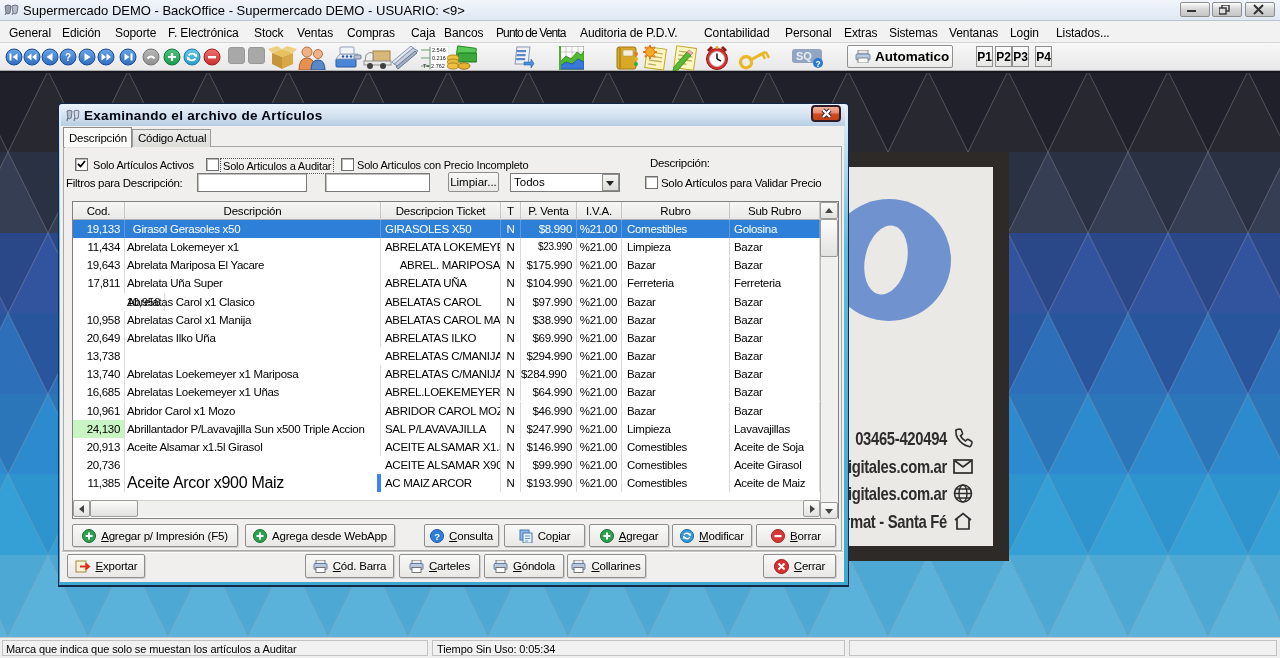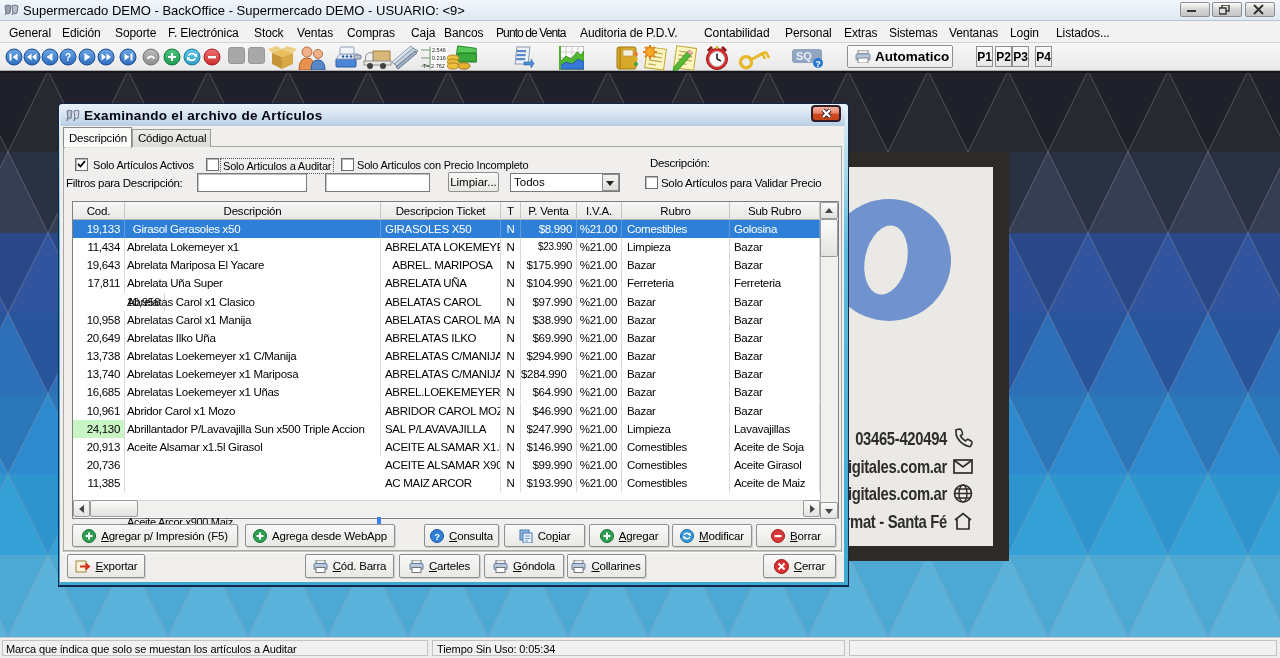--- a/index.html
+++ b/index.html
@@ -800,21 +800,21 @@
     <div style="position:absolute;left:67px;top:135.15px;width:256px;height:18.15px;font-size:11.5px;letter-spacing:-0.3px;color:#000;line-height:18.15px;white-space:nowrap;overflow:hidden;border-right:1px solid #d8d8d6;text-align:left;padding-left:2px;">Abrelata Lokemeyer x1</div>
     <div style="position:absolute;left:323px;top:135.15px;width:120px;height:18.15px;font-size:11.5px;letter-spacing:-0.3px;color:#000;line-height:18.15px;white-space:nowrap;overflow:hidden;border-right:1px solid #d8d8d6;text-align:left;padding-left:4px;">ABRELATA LOKEMEYEF</div>
     <div style="position:absolute;left:443px;top:135.15px;width:20px;height:18.15px;font-size:11.5px;letter-spacing:-0.3px;color:#000;line-height:18.15px;white-space:nowrap;overflow:hidden;border-right:1px solid #d8d8d6;text-align:center;">N</div>
     <div style="position:absolute;left:463px;top:135.15px;width:56px;height:18.15px;font-size:10px;letter-spacing:-0.3px;color:#000;line-height:18.15px;white-space:nowrap;overflow:hidden;border-right:1px solid #d8d8d6;text-align:right;padding-right:4px;">$23.990</div>
     <div style="position:absolute;left:519px;top:135.15px;width:45px;height:18.15px;font-size:11.5px;letter-spacing:-0.3px;color:#000;line-height:18.15px;white-space:nowrap;overflow:hidden;border-right:1px solid #d8d8d6;text-align:right;padding-right:4px;">%21.00</div>
     <div style="position:absolute;left:564px;top:135.15px;width:108px;height:18.15px;font-size:11.5px;letter-spacing:-0.3px;color:#000;line-height:18.15px;white-space:nowrap;overflow:hidden;border-right:1px solid #d8d8d6;text-align:left;padding-left:5px;">Limpieza</div>
     <div style="position:absolute;left:672px;top:135.15px;width:90px;height:18.15px;font-size:11.5px;letter-spacing:-0.3px;color:#000;line-height:18.15px;white-space:nowrap;overflow:hidden;border-right:1px solid #d8d8d6;text-align:left;padding-left:4px;">Bazar</div>
     <div style="position:absolute;left:15px;top:153.3px;width:747px;height:18.15px;background:#fff"></div>
     <div style="position:absolute;left:15px;top:153.3px;width:52px;height:18.15px;font-size:11.5px;letter-spacing:-0.3px;color:#000;line-height:18.15px;white-space:nowrap;overflow:hidden;border-right:1px solid #d8d8d6;text-align:right;padding-right:4px;">19,643</div>
     <div style="position:absolute;left:67px;top:153.3px;width:256px;height:18.15px;font-size:11.5px;letter-spacing:-0.3px;color:#000;line-height:18.15px;white-space:nowrap;overflow:hidden;border-right:1px solid #d8d8d6;text-align:left;padding-left:2px;">Abrelata Mariposa El Yacare</div>
-    <div style="position:absolute;left:323px;top:153.3px;width:120px;height:18.15px;font-size:11.5px;letter-spacing:-0.3px;color:#000;line-height:18.15px;white-space:nowrap;overflow:hidden;border-right:1px solid #d8d8d6;text-align:center;padding-left:4px;">ABREL. MARIPOSA</div>
+    <div style="position:absolute;left:323px;top:153.3px;width:120px;height:18.15px;font-size:11.5px;letter-spacing:-0.3px;color:#000;line-height:18.15px;white-space:nowrap;overflow:hidden;border-right:1px solid #d8d8d6;text-align:right;padding-left:4px;">ABREL. MARIPOSA</div>
     <div style="position:absolute;left:443px;top:153.3px;width:20px;height:18.15px;font-size:11.5px;letter-spacing:-0.3px;color:#000;line-height:18.15px;white-space:nowrap;overflow:hidden;border-right:1px solid #d8d8d6;text-align:center;">N</div>
     <div style="position:absolute;left:463px;top:153.3px;width:56px;height:18.15px;font-size:11.5px;letter-spacing:-0.3px;color:#000;line-height:18.15px;white-space:nowrap;overflow:hidden;border-right:1px solid #d8d8d6;text-align:right;padding-right:4px;">$175.990</div>
     <div style="position:absolute;left:519px;top:153.3px;width:45px;height:18.15px;font-size:11.5px;letter-spacing:-0.3px;color:#000;line-height:18.15px;white-space:nowrap;overflow:hidden;border-right:1px solid #d8d8d6;text-align:right;padding-right:4px;">%21.00</div>
     <div style="position:absolute;left:564px;top:153.3px;width:108px;height:18.15px;font-size:11.5px;letter-spacing:-0.3px;color:#000;line-height:18.15px;white-space:nowrap;overflow:hidden;border-right:1px solid #d8d8d6;text-align:left;padding-left:5px;">Bazar</div>
     <div style="position:absolute;left:672px;top:153.3px;width:90px;height:18.15px;font-size:11.5px;letter-spacing:-0.3px;color:#000;line-height:18.15px;white-space:nowrap;overflow:hidden;border-right:1px solid #d8d8d6;text-align:left;padding-left:4px;">Bazar</div>
     <div style="position:absolute;left:15px;top:171.45px;width:747px;height:18.15px;background:#fff"></div>
     <div style="position:absolute;left:15px;top:171.45px;width:52px;height:18.15px;font-size:11.5px;letter-spacing:-0.3px;color:#000;line-height:18.15px;white-space:nowrap;overflow:hidden;border-right:1px solid #d8d8d6;text-align:right;padding-right:4px;">17,811</div>
     <div style="position:absolute;left:67px;top:171.45px;width:256px;height:18.15px;font-size:11.5px;letter-spacing:-0.3px;color:#000;line-height:18.15px;white-space:nowrap;overflow:hidden;border-right:1px solid #d8d8d6;text-align:left;padding-left:2px;">Abrelata Uña Super</div>
     <div style="position:absolute;left:323px;top:171.45px;width:120px;height:18.15px;font-size:11.5px;letter-spacing:-0.3px;color:#000;line-height:18.15px;white-space:nowrap;overflow:hidden;border-right:1px solid #d8d8d6;text-align:left;padding-left:4px;">ABRELATA UÑA</div>
     <div style="position:absolute;left:443px;top:171.45px;width:20px;height:18.15px;font-size:11.5px;letter-spacing:-0.3px;color:#000;line-height:18.15px;white-space:nowrap;overflow:hidden;border-right:1px solid #d8d8d6;text-align:center;">N</div>
@@ -844,21 +844,20 @@
     <div style="position:absolute;left:15px;top:225.89999999999998px;width:52px;height:18.15px;font-size:11.5px;letter-spacing:-0.3px;color:#000;line-height:18.15px;white-space:nowrap;overflow:hidden;border-right:1px solid #d8d8d6;text-align:right;padding-right:4px;">20,649</div>
     <div style="position:absolute;left:67px;top:225.89999999999998px;width:256px;height:18.15px;font-size:11.5px;letter-spacing:-0.3px;color:#000;line-height:18.15px;white-space:nowrap;overflow:hidden;border-right:1px solid #d8d8d6;text-align:left;padding-left:2px;">Abrelatas Ilko Uña</div>
     <div style="position:absolute;left:323px;top:225.89999999999998px;width:120px;height:18.15px;font-size:11.5px;letter-spacing:-0.3px;color:#000;line-height:18.15px;white-space:nowrap;overflow:hidden;border-right:1px solid #d8d8d6;text-align:left;padding-left:4px;">ABRELATAS ILKO</div>
     <div style="position:absolute;left:443px;top:225.89999999999998px;width:20px;height:18.15px;font-size:11.5px;letter-spacing:-0.3px;color:#000;line-height:18.15px;white-space:nowrap;overflow:hidden;border-right:1px solid #d8d8d6;text-align:center;">N</div>
     <div style="position:absolute;left:463px;top:225.89999999999998px;width:56px;height:18.15px;font-size:11.5px;letter-spacing:-0.3px;color:#000;line-height:18.15px;white-space:nowrap;overflow:hidden;border-right:1px solid #d8d8d6;text-align:right;padding-right:4px;">$69.990</div>
     <div style="position:absolute;left:519px;top:225.89999999999998px;width:45px;height:18.15px;font-size:11.5px;letter-spacing:-0.3px;color:#000;line-height:18.15px;white-space:nowrap;overflow:hidden;border-right:1px solid #d8d8d6;text-align:right;padding-right:4px;">%21.00</div>
     <div style="position:absolute;left:564px;top:225.89999999999998px;width:108px;height:18.15px;font-size:11.5px;letter-spacing:-0.3px;color:#000;line-height:18.15px;white-space:nowrap;overflow:hidden;border-right:1px solid #d8d8d6;text-align:left;padding-left:5px;">Bazar</div>
     <div style="position:absolute;left:672px;top:225.89999999999998px;width:90px;height:18.15px;font-size:11.5px;letter-spacing:-0.3px;color:#000;line-height:18.15px;white-space:nowrap;overflow:hidden;border-right:1px solid #d8d8d6;text-align:left;padding-left:4px;">Bazar</div>
     <div style="position:absolute;left:15px;top:244.04999999999998px;width:747px;height:18.15px;background:#fff"></div>
     <div style="position:absolute;left:15px;top:244.04999999999998px;width:52px;height:18.15px;font-size:11.5px;letter-spacing:-0.3px;color:#000;line-height:18.15px;white-space:nowrap;overflow:hidden;border-right:1px solid #d8d8d6;text-align:right;padding-right:4px;">13,738</div>
-    <div style="position:absolute;left:67px;top:244.04999999999998px;width:256px;height:18.15px;font-size:11.5px;letter-spacing:-0.3px;color:#000;line-height:18.15px;white-space:nowrap;overflow:hidden;border-right:1px solid #d8d8d6;text-align:left;padding-left:2px;">Abrelatas Loekemeyer x1 C/Manija</div>
     <div style="position:absolute;left:323px;top:244.04999999999998px;width:120px;height:18.15px;font-size:11.5px;letter-spacing:-0.3px;color:#000;line-height:18.15px;white-space:nowrap;overflow:hidden;border-right:1px solid #d8d8d6;text-align:left;padding-left:4px;">ABRELATAS C/MANIJA</div>
     <div style="position:absolute;left:443px;top:244.04999999999998px;width:20px;height:18.15px;font-size:11.5px;letter-spacing:-0.3px;color:#000;line-height:18.15px;white-space:nowrap;overflow:hidden;border-right:1px solid #d8d8d6;text-align:center;">N</div>
     <div style="position:absolute;left:463px;top:244.04999999999998px;width:56px;height:18.15px;font-size:11.5px;letter-spacing:-0.3px;color:#000;line-height:18.15px;white-space:nowrap;overflow:hidden;border-right:1px solid #d8d8d6;text-align:right;padding-right:4px;">$294.990</div>
     <div style="position:absolute;left:519px;top:244.04999999999998px;width:45px;height:18.15px;font-size:11.5px;letter-spacing:-0.3px;color:#000;line-height:18.15px;white-space:nowrap;overflow:hidden;border-right:1px solid #d8d8d6;text-align:right;padding-right:4px;">%21.00</div>
     <div style="position:absolute;left:564px;top:244.04999999999998px;width:108px;height:18.15px;font-size:11.5px;letter-spacing:-0.3px;color:#000;line-height:18.15px;white-space:nowrap;overflow:hidden;border-right:1px solid #d8d8d6;text-align:left;padding-left:5px;">Bazar</div>
     <div style="position:absolute;left:672px;top:244.04999999999998px;width:90px;height:18.15px;font-size:11.5px;letter-spacing:-0.3px;color:#000;line-height:18.15px;white-space:nowrap;overflow:hidden;border-right:1px solid #d8d8d6;text-align:left;padding-left:4px;">Bazar</div>
     <div style="position:absolute;left:15px;top:262.2px;width:747px;height:18.15px;background:#fff"></div>
     <div style="position:absolute;left:15px;top:262.2px;width:52px;height:18.15px;font-size:11.5px;letter-spacing:-0.3px;color:#000;line-height:18.15px;white-space:nowrap;overflow:hidden;border-right:1px solid #d8d8d6;text-align:right;padding-right:4px;">13,740</div>
     <div style="position:absolute;left:67px;top:262.2px;width:256px;height:18.15px;font-size:11.5px;letter-spacing:-0.3px;color:#000;line-height:18.15px;white-space:nowrap;overflow:hidden;border-right:1px solid #d8d8d6;text-align:left;padding-left:2px;">Abrelatas Loekemeyer x1 Mariposa</div>
     <div style="position:absolute;left:323px;top:262.2px;width:120px;height:18.15px;font-size:11.5px;letter-spacing:-0.3px;color:#000;line-height:18.15px;white-space:nowrap;overflow:hidden;border-right:1px solid #d8d8d6;text-align:left;padding-left:4px;">ABRELATAS C/MANIJA</div>
@@ -906,21 +905,21 @@
     <div style="position:absolute;left:15px;top:352.95px;width:747px;height:18.15px;background:#fff"></div>
     <div style="position:absolute;left:15px;top:352.95px;width:52px;height:18.15px;font-size:11.5px;letter-spacing:-0.3px;color:#000;line-height:18.15px;white-space:nowrap;overflow:hidden;border-right:1px solid #d8d8d6;text-align:right;padding-right:4px;">20,736</div>
     <div style="position:absolute;left:323px;top:352.95px;width:120px;height:18.15px;font-size:11.5px;letter-spacing:-0.3px;color:#000;line-height:18.15px;white-space:nowrap;overflow:hidden;border-right:1px solid #d8d8d6;text-align:left;padding-left:4px;">ACEITE ALSAMAR X900</div>
     <div style="position:absolute;left:443px;top:352.95px;width:20px;height:18.15px;font-size:11.5px;letter-spacing:-0.3px;color:#000;line-height:18.15px;white-space:nowrap;overflow:hidden;border-right:1px solid #d8d8d6;text-align:center;">N</div>
     <div style="position:absolute;left:463px;top:352.95px;width:56px;height:18.15px;font-size:11.5px;letter-spacing:-0.3px;color:#000;line-height:18.15px;white-space:nowrap;overflow:hidden;border-right:1px solid #d8d8d6;text-align:right;padding-right:4px;">$99.990</div>
     <div style="position:absolute;left:519px;top:352.95px;width:45px;height:18.15px;font-size:11.5px;letter-spacing:-0.3px;color:#000;line-height:18.15px;white-space:nowrap;overflow:hidden;border-right:1px solid #d8d8d6;text-align:right;padding-right:4px;">%21.00</div>
     <div style="position:absolute;left:564px;top:352.95px;width:108px;height:18.15px;font-size:11.5px;letter-spacing:-0.3px;color:#000;line-height:18.15px;white-space:nowrap;overflow:hidden;border-right:1px solid #d8d8d6;text-align:left;padding-left:5px;">Comestibles</div>
     <div style="position:absolute;left:672px;top:352.95px;width:90px;height:18.15px;font-size:11.5px;letter-spacing:-0.3px;color:#000;line-height:18.15px;white-space:nowrap;overflow:hidden;border-right:1px solid #d8d8d6;text-align:left;padding-left:4px;">Aceite Girasol</div>
     <div style="position:absolute;left:15px;top:371.09999999999997px;width:747px;height:18.15px;background:#fff"></div>
     <div style="position:absolute;left:15px;top:371.09999999999997px;width:52px;height:18.15px;font-size:11.5px;letter-spacing:-0.3px;color:#000;line-height:18.15px;white-space:nowrap;overflow:hidden;border-right:1px solid #d8d8d6;text-align:right;padding-right:4px;">11,385</div>
-    <div style="position:absolute;left:67px;top:371.09999999999997px;width:256px;height:18.15px;font-size:11px;letter-spacing:-0.3px;color:#000;line-height:18.15px;white-space:nowrap;overflow:hidden;border-right:4px solid #3b82f6;text-align:left;padding-left:2px;margin-top:39px;">Aceite Arcor x900 Maiz</div>
+    <div style="position:absolute;left:67px;top:371.09999999999997px;width:256px;height:18.15px;font-size:16px;letter-spacing:-0.3px;color:#000;line-height:18.15px;white-space:nowrap;overflow:hidden;border-right:4px solid #3b82f6;text-align:left;padding-left:2px;">Aceite Arcor x900 Maiz</div>
     <div style="position:absolute;left:323px;top:371.09999999999997px;width:120px;height:18.15px;font-size:11.5px;letter-spacing:-0.3px;color:#000;line-height:18.15px;white-space:nowrap;overflow:hidden;border-right:1px solid #d8d8d6;text-align:left;padding-left:4px;">AC MAIZ ARCOR</div>
     <div style="position:absolute;left:443px;top:371.09999999999997px;width:20px;height:18.15px;font-size:11.5px;letter-spacing:-0.3px;color:#000;line-height:18.15px;white-space:nowrap;overflow:hidden;border-right:1px solid #d8d8d6;text-align:center;">N</div>
     <div style="position:absolute;left:463px;top:371.09999999999997px;width:56px;height:18.15px;font-size:11.5px;letter-spacing:-0.3px;color:#000;line-height:18.15px;white-space:nowrap;overflow:hidden;border-right:1px solid #d8d8d6;text-align:right;padding-right:4px;">$193.990</div>
     <div style="position:absolute;left:519px;top:371.09999999999997px;width:45px;height:18.15px;font-size:11.5px;letter-spacing:-0.3px;color:#000;line-height:18.15px;white-space:nowrap;overflow:hidden;border-right:1px solid #d8d8d6;text-align:right;padding-right:4px;">%21.00</div>
     <div style="position:absolute;left:564px;top:371.09999999999997px;width:108px;height:18.15px;font-size:11.5px;letter-spacing:-0.3px;color:#000;line-height:18.15px;white-space:nowrap;overflow:hidden;border-right:1px solid #d8d8d6;text-align:left;padding-left:5px;">Comestibles</div>
     <div style="position:absolute;left:672px;top:371.09999999999997px;width:90px;height:18.15px;font-size:11.5px;letter-spacing:-0.3px;color:#000;line-height:18.15px;white-space:nowrap;overflow:hidden;border-right:1px solid #d8d8d6;text-align:left;padding-left:4px;">Aceite de Maiz</div>
     <div style="position:absolute;left:67px;top:117px;width:1px;height:272px;background:#d8d8d6;opacity:0.0"></div>
     <div style="position:absolute;left:323px;top:117px;width:1px;height:272px;background:#d8d8d6;opacity:0.0"></div>
     <div style="position:absolute;left:443px;top:117px;width:1px;height:272px;background:#d8d8d6;opacity:0.0"></div>
     <div style="position:absolute;left:463px;top:117px;width:1px;height:272px;background:#d8d8d6;opacity:0.0"></div>

